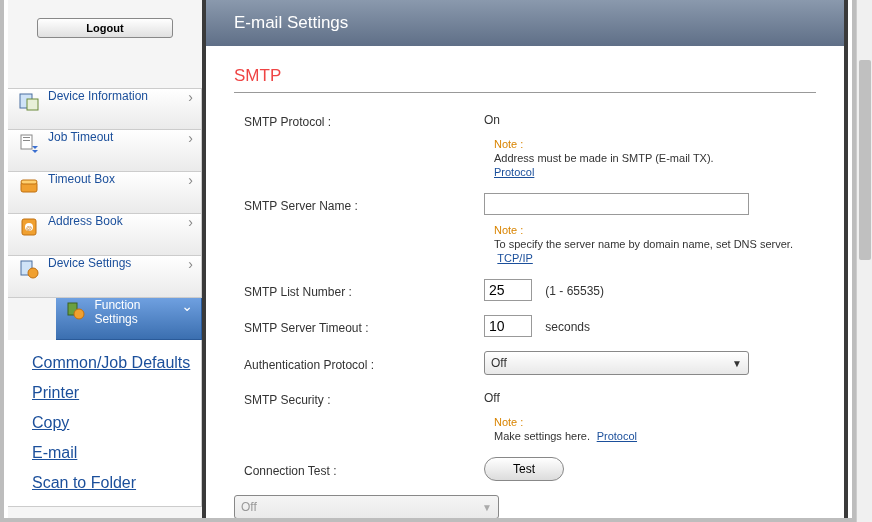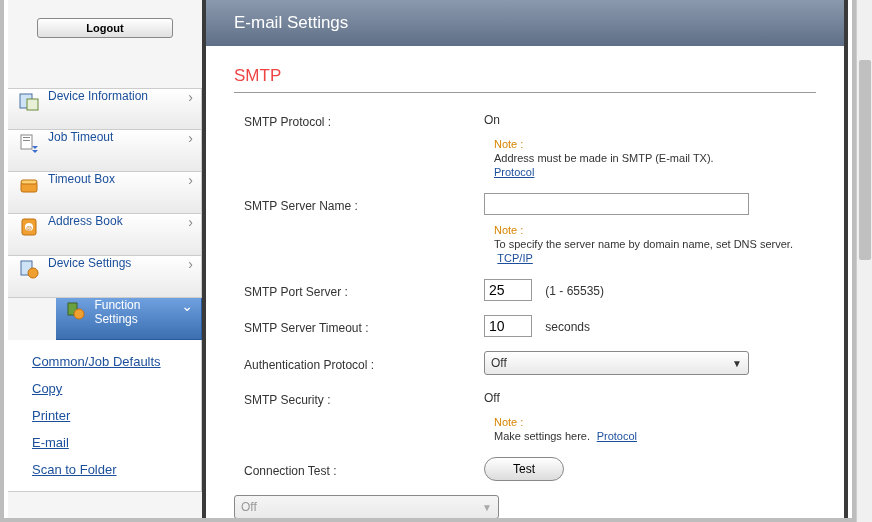--- a/index.html
+++ b/index.html
@@ -11,21 +11,21 @@
 .sidebar { width: 194px; background: #f5f5f5; border-right: 0; padding-top: 18px; }
 .logout-wrap { text-align: center; padding-bottom: 50px; }
 .logout-btn { width: 136px; height: 20px; background: linear-gradient(#fff,#e0e0e0); border: 1px solid #888; border-radius: 3px; font-size: 11px; font-weight: bold; cursor: pointer; }
 .nav-item { display: flex; align-items: flex-start; height: 42px; border: 1px solid #ccc; border-left: 0; background: linear-gradient(#fff,#eaeaea); padding: 0 8px; cursor: pointer; color: #1b4f9b; font-size: 12px; }
 .nav-item + .nav-item { border-top: 0; }
 .nav-item .icon { width: 26px; height: 26px; margin-right: 6px; display: flex; align-items: center; justify-content: center; }
 .nav-item .chev { margin-left: auto; color: #888; font-size: 14px; }
 .nav-item.active { background: linear-gradient(#6fa0e0,#3b6fb0); color: #fff; border-color: #2a5a99; margin-left: 48px; }
 .nav-item.active .chev { color: #fff; }
 .subnav { background: #fff; border: 1px solid #ccc; border-left: 0; border-top: 0; padding: 8px 0 8px 24px; }
-.subnav a { display: block; color: #1b4f9b; text-decoration: underline; font-size: 13px; padding: 6px 0; cursor: pointer; }
+.subnav a { display: block; color: #1b4f9b; text-decoration: underline; font-size: 16px; padding: 6px 0; cursor: pointer; }
 .content { flex: 1; background: #3a3a3a; padding: 0; }
 .content-panel { margin: 0 4px; background: #fff; height: 100%; overflow: hidden; }
 .panel-header { height: 46px; background: linear-gradient(#8a99ad,#5f6f87); color: #fff; font-size: 17px; display: flex; align-items: center; padding-left: 28px; }
 .panel-body { padding: 20px 28px; color: #333; font-size: 12px; }
 .section-title { font-size: 17px; color: #ef4444; border-bottom: 1px solid #999; padding-bottom: 6px; margin-bottom: 18px; }
 .row { display: flex; align-items: center; margin-bottom: 14px; }
 .row .label { width: 250px; padding-top: 4px; padding-left: 10px; }
 .row .value { flex: 1; }
 .note-label { color: #d98400; font-size: 11px; }
 .note-text { font-size: 11px; color: #333; }
@@ -118,22 +118,22 @@
               <rect x="3" y="3" width="9" height="12" fill="#6aa040" stroke="#3a6020"></rect>
               <circle cx="14" cy="14" r="5" fill="#f0a030" stroke="#c07010"></circle>
             </svg>
         </span>
         <span>Function Settings</span>
         <span class="chev">⌄</span>
       </div>
 
       <div class="subnav">
         <a>Common/Job Defaults</a>
+        <a>Printer</a>
         <a>Copy</a>
-        <a>Printer</a>
         <a>E-mail</a>
         <a>Scan to Folder</a>
       </div>
     </div>
 
     <div class="content">
       <div class="content-panel">
         <div class="panel-header">E-mail Settings</div>
         <div class="panel-body">
           <div class="section-title">SMTP</div>
@@ -154,21 +154,21 @@
               <input class="text-input" type="text" value="" style="">
             </div>
           </div>
           <div class="note-block" style="margin-top:-6px;">
             <span class="note-label">Note :</span><br>
             <span class="note-text">To specify the server name by domain name, set DNS server.</span>
             &nbsp;<a class="note-link">TCP/IP</a>
           </div>
 
           <div class="row">
-            <div class="label">SMTP Port Server :</div>
+            <div class="label">SMTP List Number :</div>
             <div class="value">
               <input class="num-input" type="text" value="25" style="">
               <span class="hint">(1 - 65535)</span>
             </div>
           </div>
 
           <div class="row">
             <div class="label">SMTP Server Timeout :</div>
             <div class="value">
               <input class="num-input" type="text" value="10" style="">

